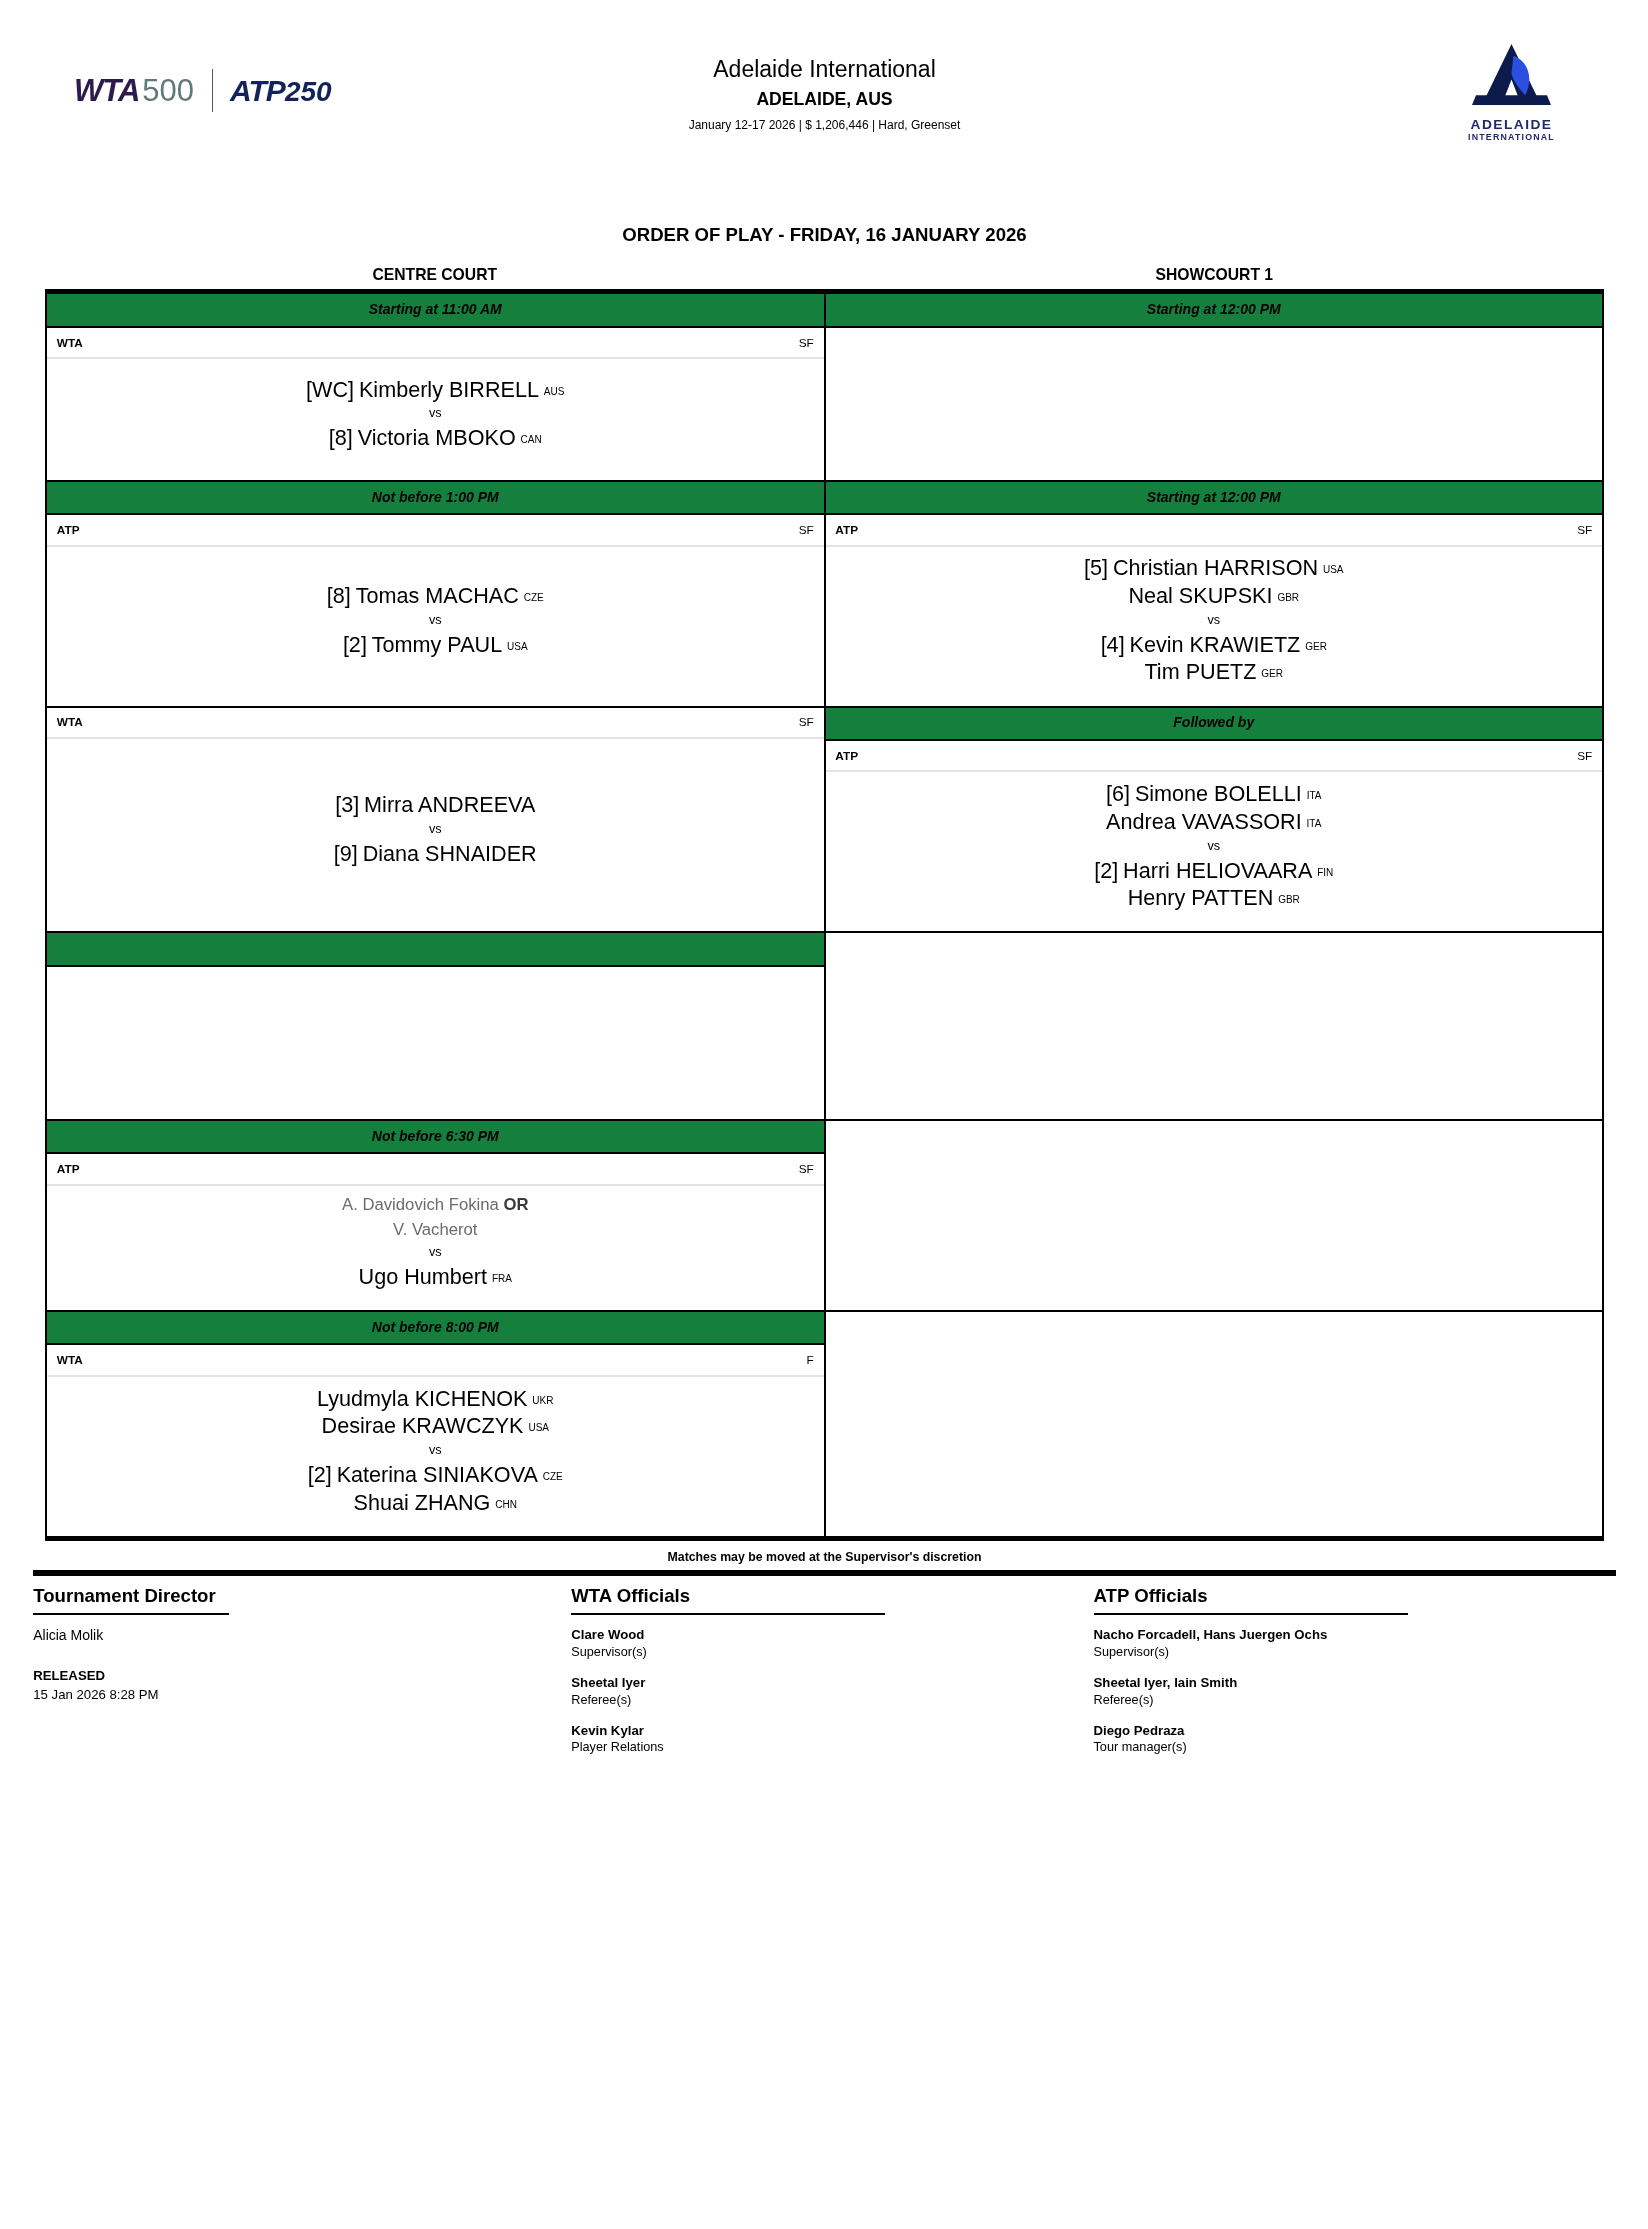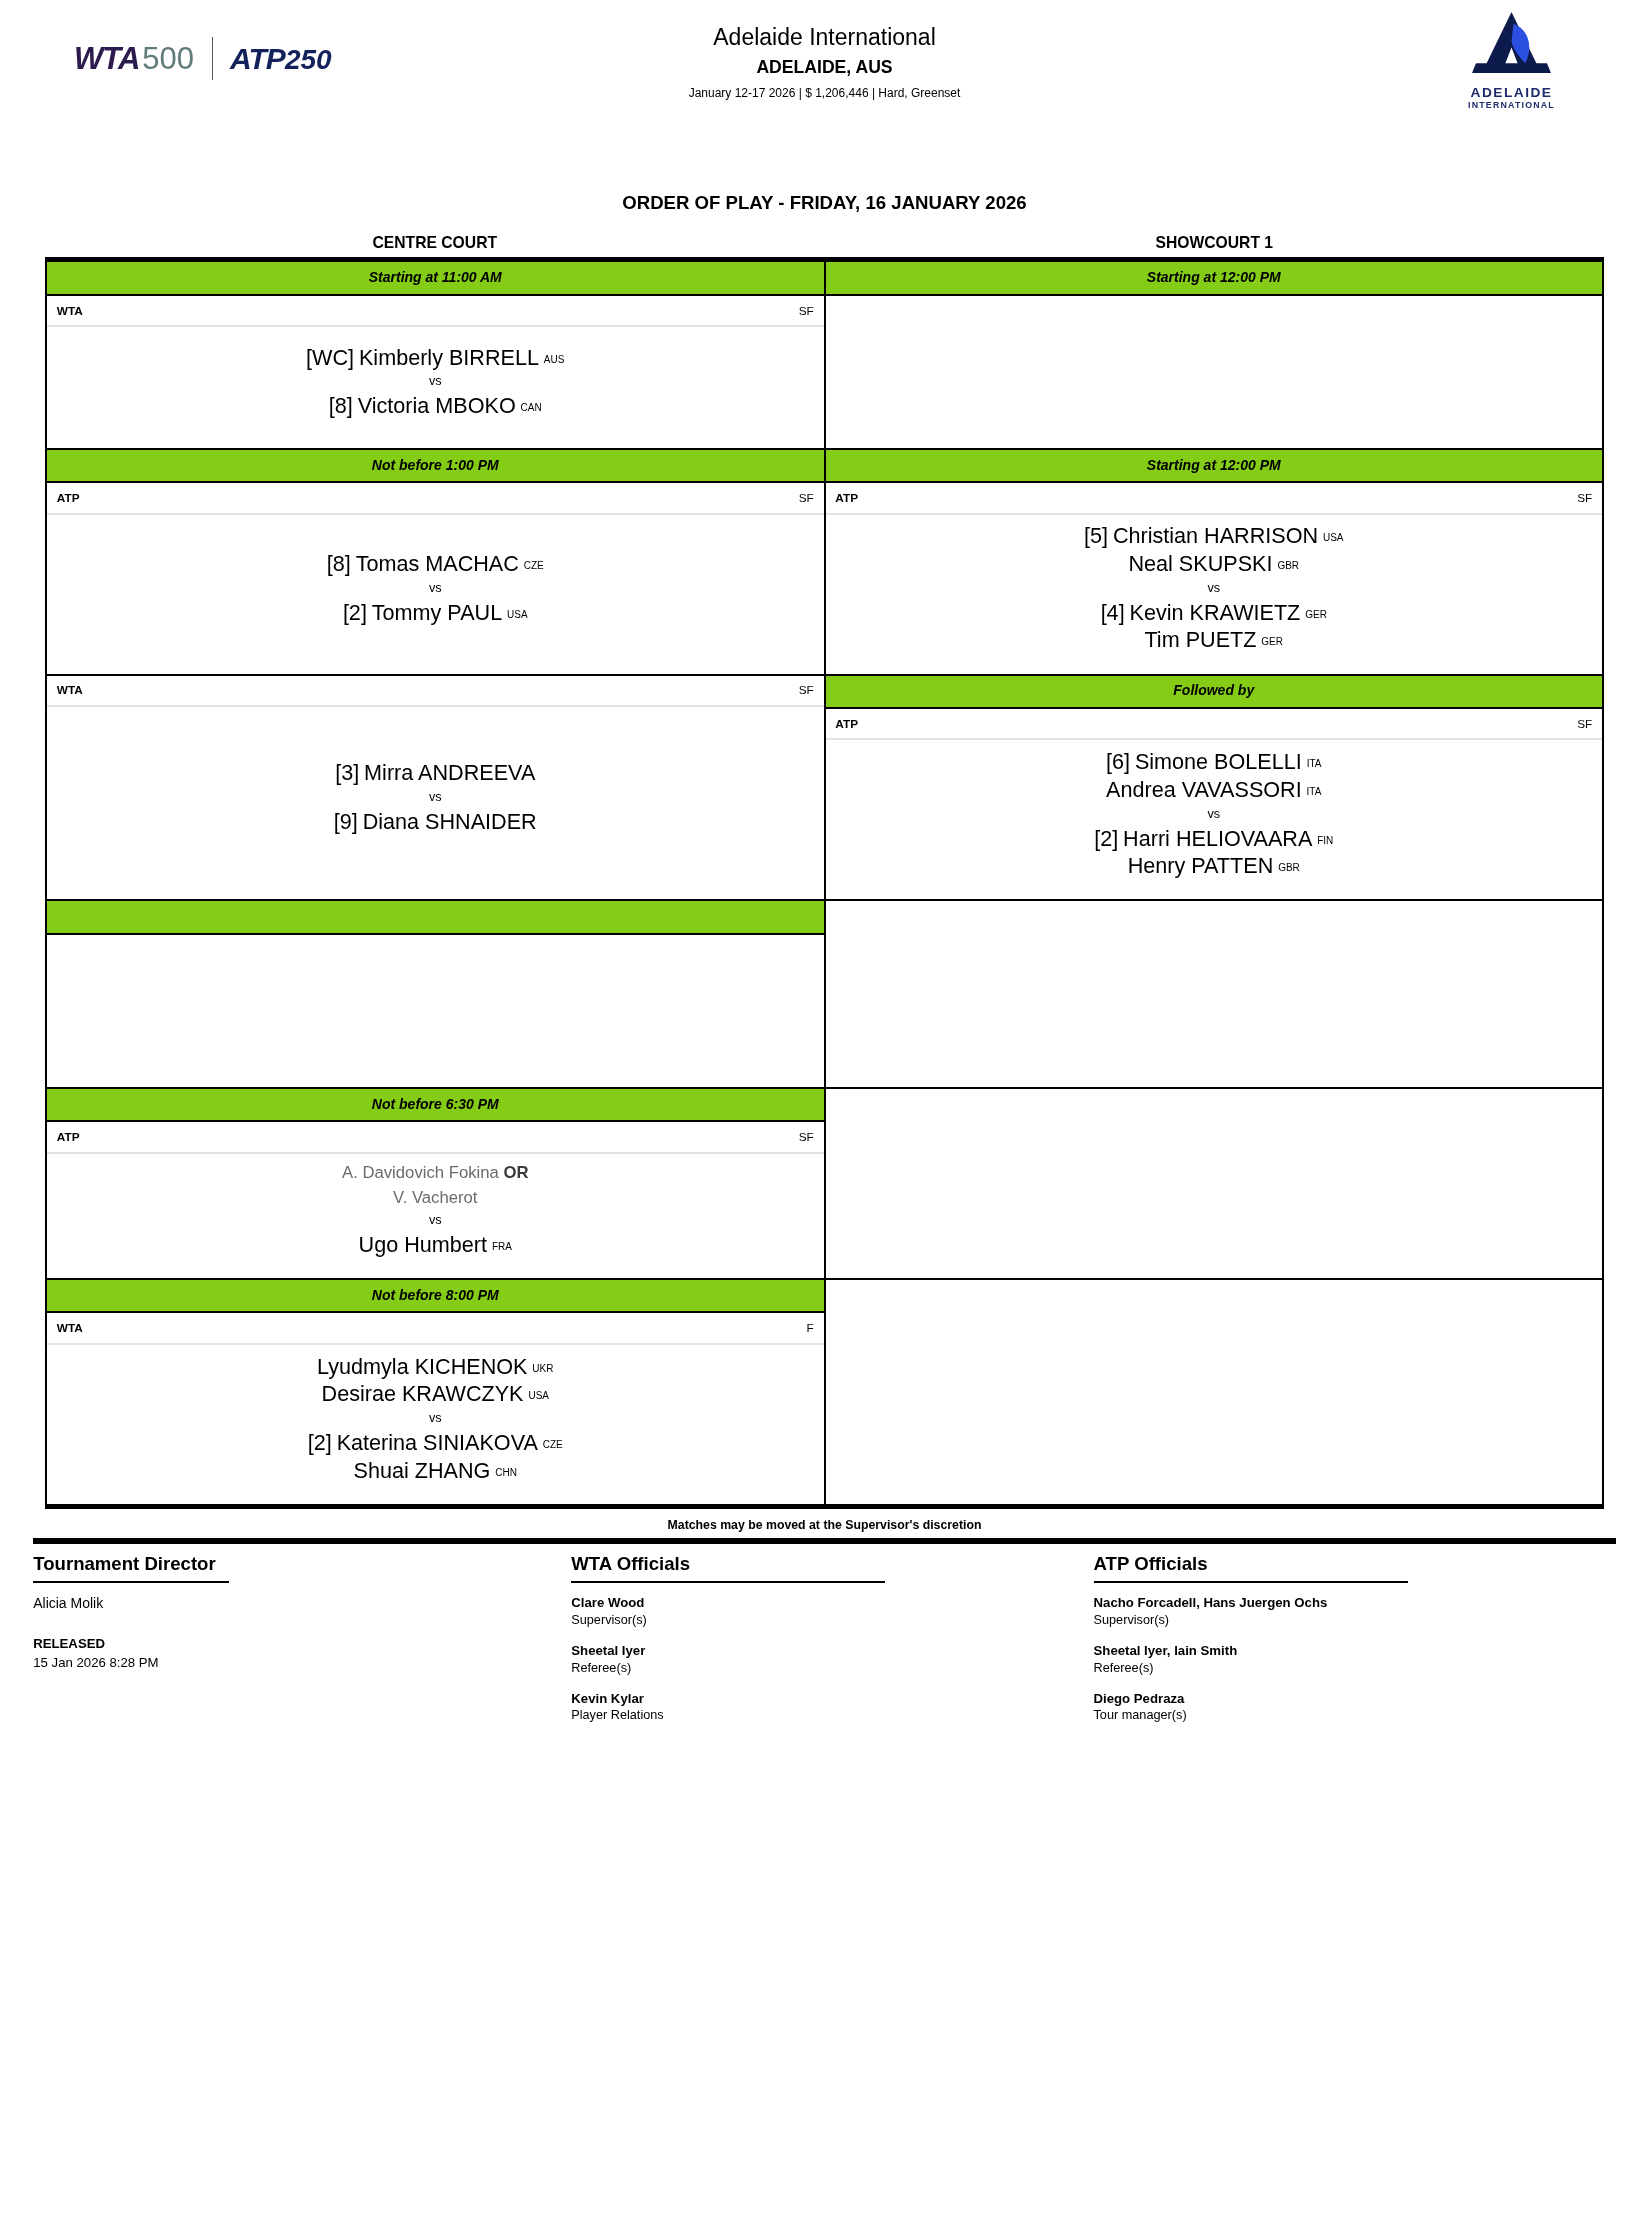--- a/index.html
+++ b/index.html
@@ -20,20 +20,21 @@
     height: 2230px;
     position: relative;
     box-sizing: border-box;
     padding: 0 45px;
   }
 
   
   .header {
     position: relative;
     height: 157px;
+    margin-top: 32px;
   }
   .logo-left {
     position: absolute;
     left: 29px;
     top: 35px;
     display: flex;
     align-items: center;
     height: 47px;
   }
   .wta-mark {
@@ -162,21 +163,21 @@
     border-right: 2px solid #000;
     border-bottom: 2.9px solid #000;
     display: flex;
     flex-direction: column;
   }
   .slot + .slot {
     border-left: 0;
   }
   .slot.last-row { border-bottom: 0; }
   .slot-time {
-    background: #84cc16;
+    background: #15803d;
     border-bottom: 2.9px solid #000;
     text-align: center;
     font-size: 14px;
     font-style: italic;
     font-weight: bold;
     padding: 6.9px 0 6.9px 0;
     min-height: 16.7px;
     line-height: 1.25;
   }
   .slot-body {

